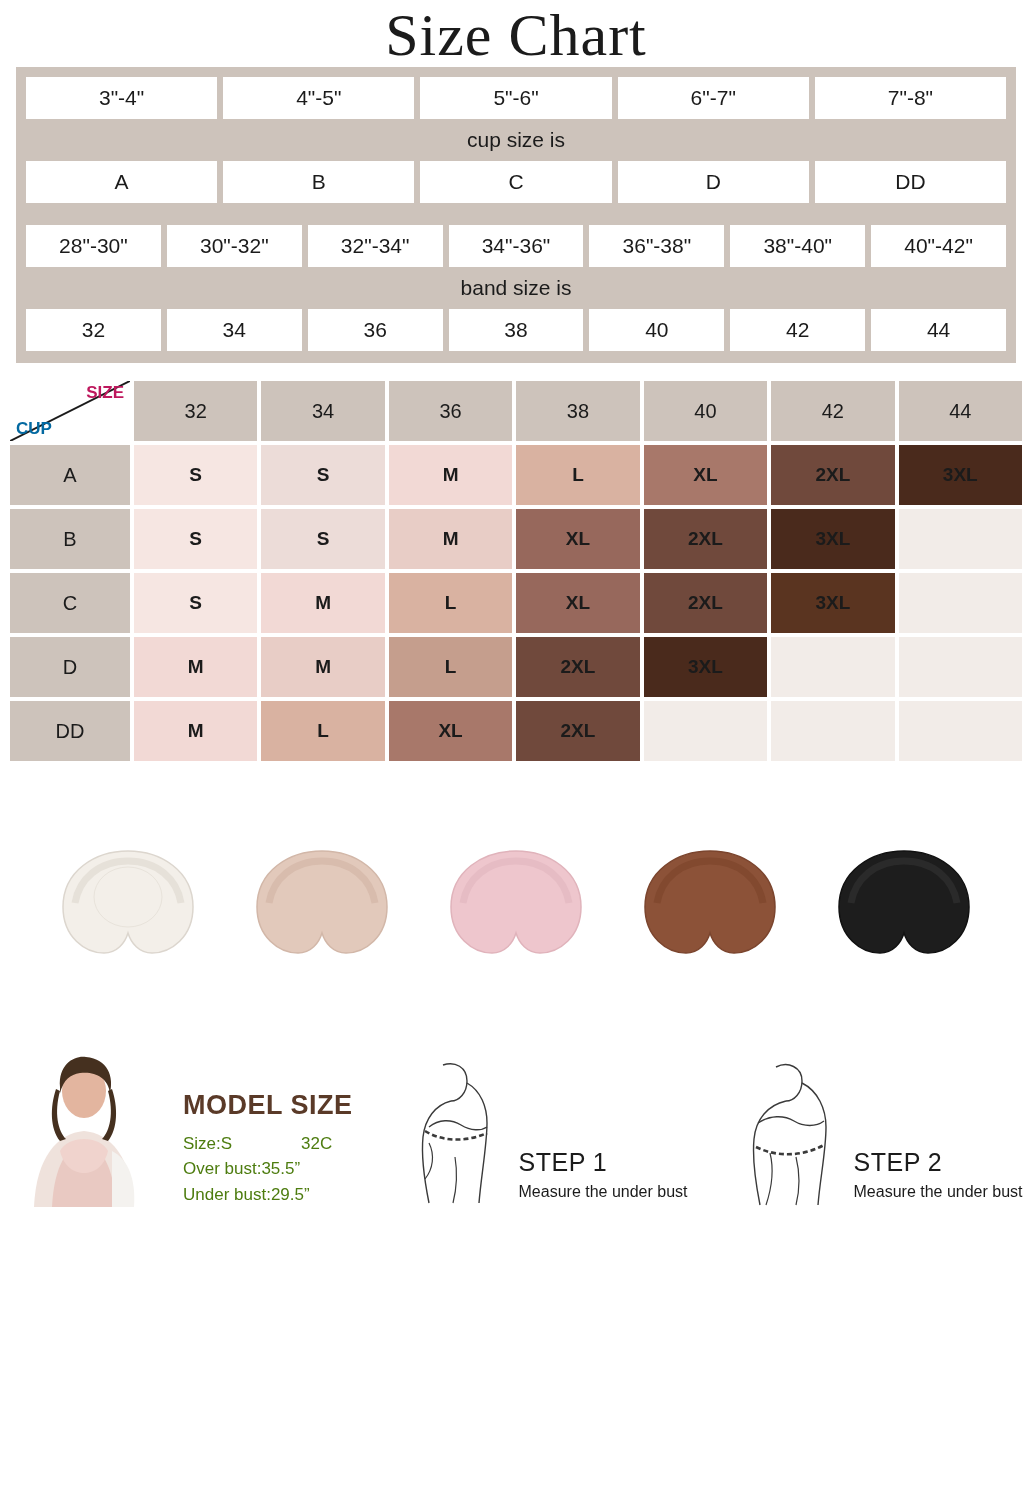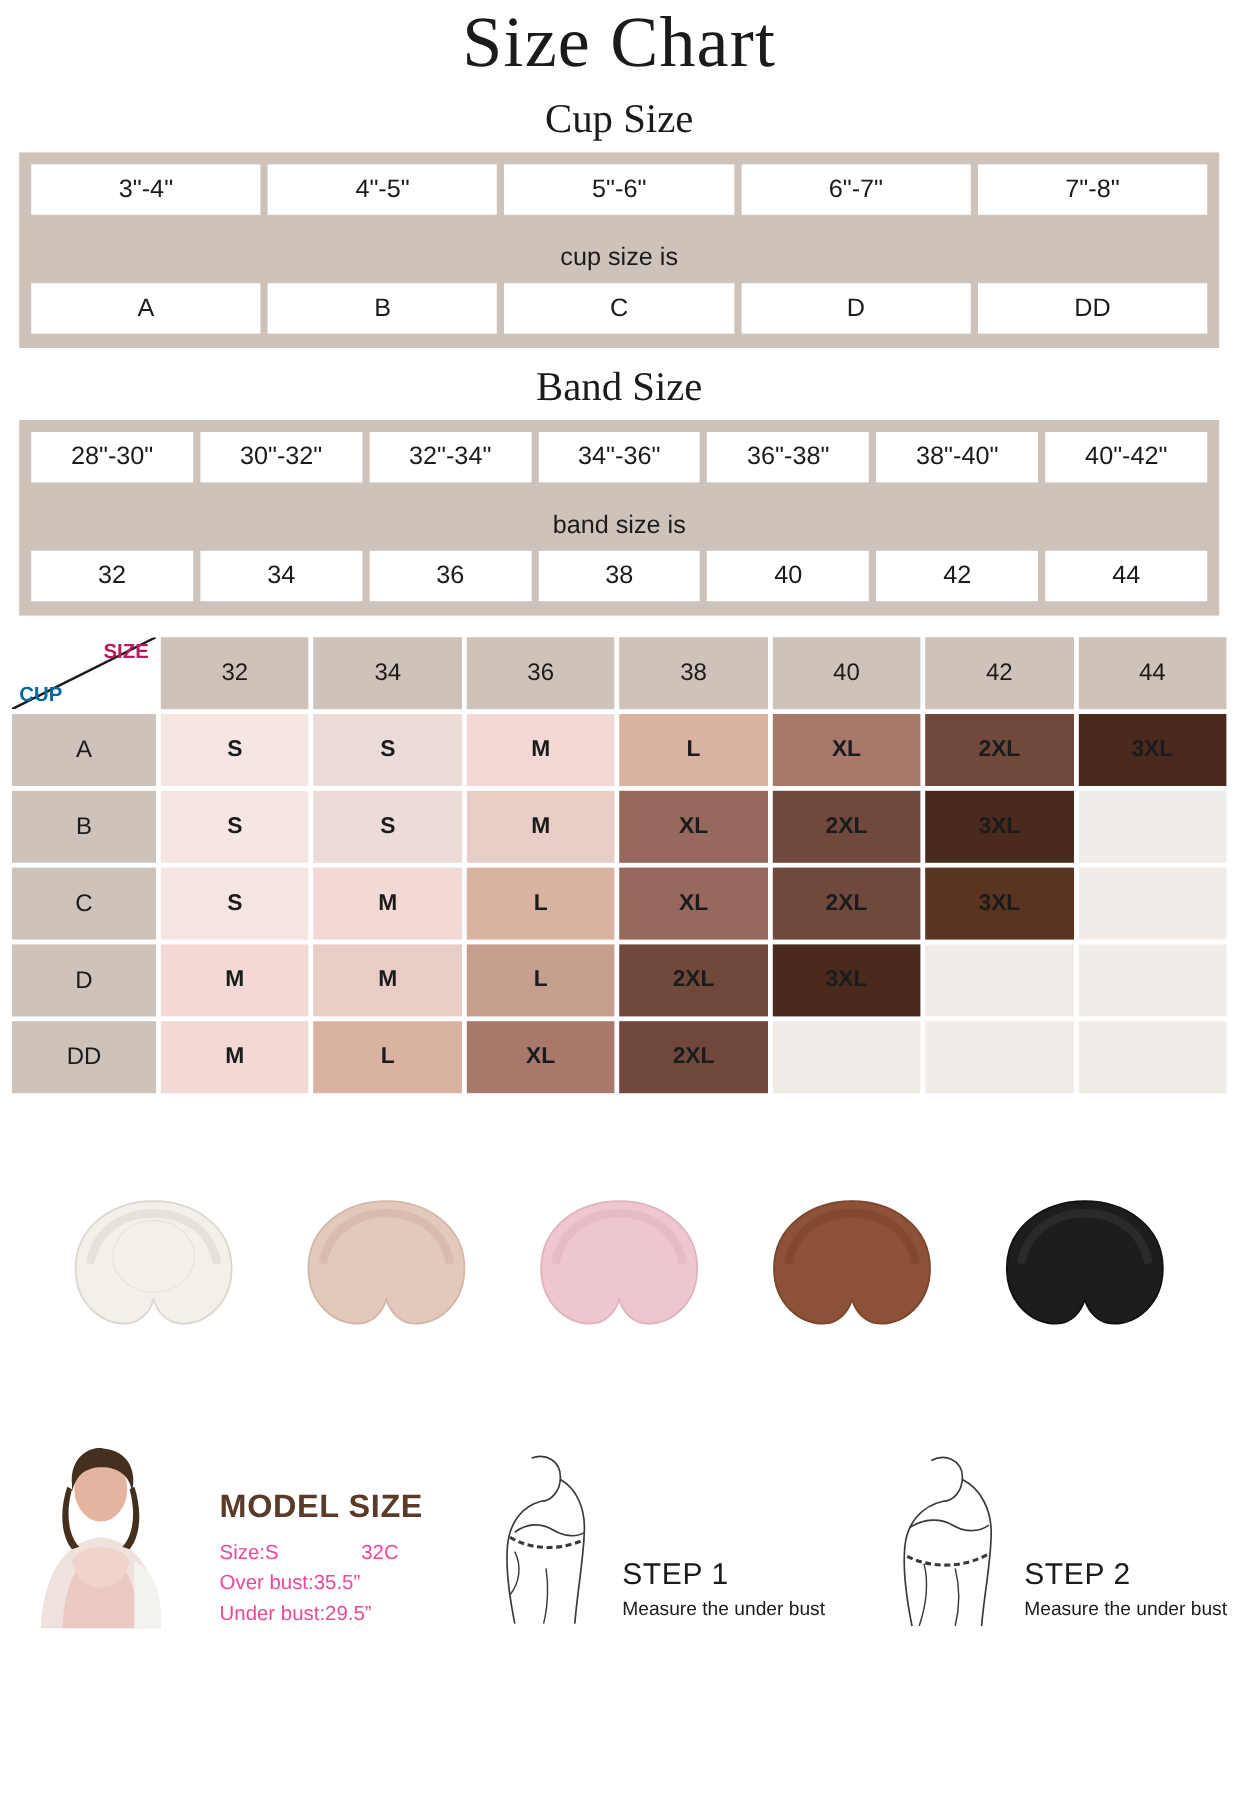--- a/index.html
+++ b/index.html
@@ -58,21 +58,20 @@
     text-align:center;
     font-size:21px;
     padding:9px 0;
     white-space:nowrap;
   }
   .cells.second { margin-top:0; }
   .mid-caption {
     text-align:center;
     font-size:21px;
     padding:9px 0 9px 0;
-    margin-top:15px;
   }
 
   
   .matrix {
     width:1020px;
     margin:14px auto 0 auto;
     border-collapse:separate;
     border-spacing:4px;
     table-layout:fixed;
   }
@@ -147,58 +146,56 @@
   }
   .model-photo { width:120px; height:160px; position:relative; flex:0 0 auto; }
   .model-text { margin-left:18px; flex:0 0 auto; }
   .model-title {
     font-size:27px;
     font-weight:700;
     color:#5a3a28;
     letter-spacing:0.5px;
     margin-bottom:10px;
   }
-  .model-line { font-size:17px; color:#ec4899; line-height:1.5; }
+  .model-line { font-size:17px; color:#4d7c0f; line-height:1.5; }
   .model-line .sz { display:inline-block; min-width:118px; }
   .step { display:flex; align-items:flex-end; flex:0 0 auto; }
   .step-figure { width:118px; height:150px; }
   .step-text { margin-left:6px; padding-bottom:6px; }
   .step-title { font-size:25px; font-weight:400; letter-spacing:0.5px; }
   .step-sub { font-size:16px; margin-top:6px; }
   .spacer-1 { width:26px; }
   .spacer-2 { width:20px; }
 </style>
 </head>
 <body>
 
 <div class="page">
 
   <h1 class="main-title">Size Chart</h1>
 
-  <h2 class="section-title">Cup Size</h2>
 
   <div class="panel">
     <div class="cells">
       <div class="cell">3"-4"</div>
       <div class="cell">4"-5"</div>
       <div class="cell">5"-6"</div>
       <div class="cell">6"-7"</div>
       <div class="cell">7"-8"</div>
     </div>
     <div class="mid-caption">cup size is</div>
     <div class="cells second">
       <div class="cell">A</div>
       <div class="cell">B</div>
       <div class="cell">C</div>
       <div class="cell">D</div>
       <div class="cell">DD</div>
     </div>
   </div>
 
-  <h2 class="section-title">Band Size</h2>
 
   <div class="panel">
     <div class="cells">
       <div class="cell">28"-30"</div>
       <div class="cell">30"-32"</div>
       <div class="cell">32"-34"</div>
       <div class="cell">34"-36"</div>
       <div class="cell">36"-38"</div>
       <div class="cell">38"-40"</div>
       <div class="cell">40"-42"</div>

